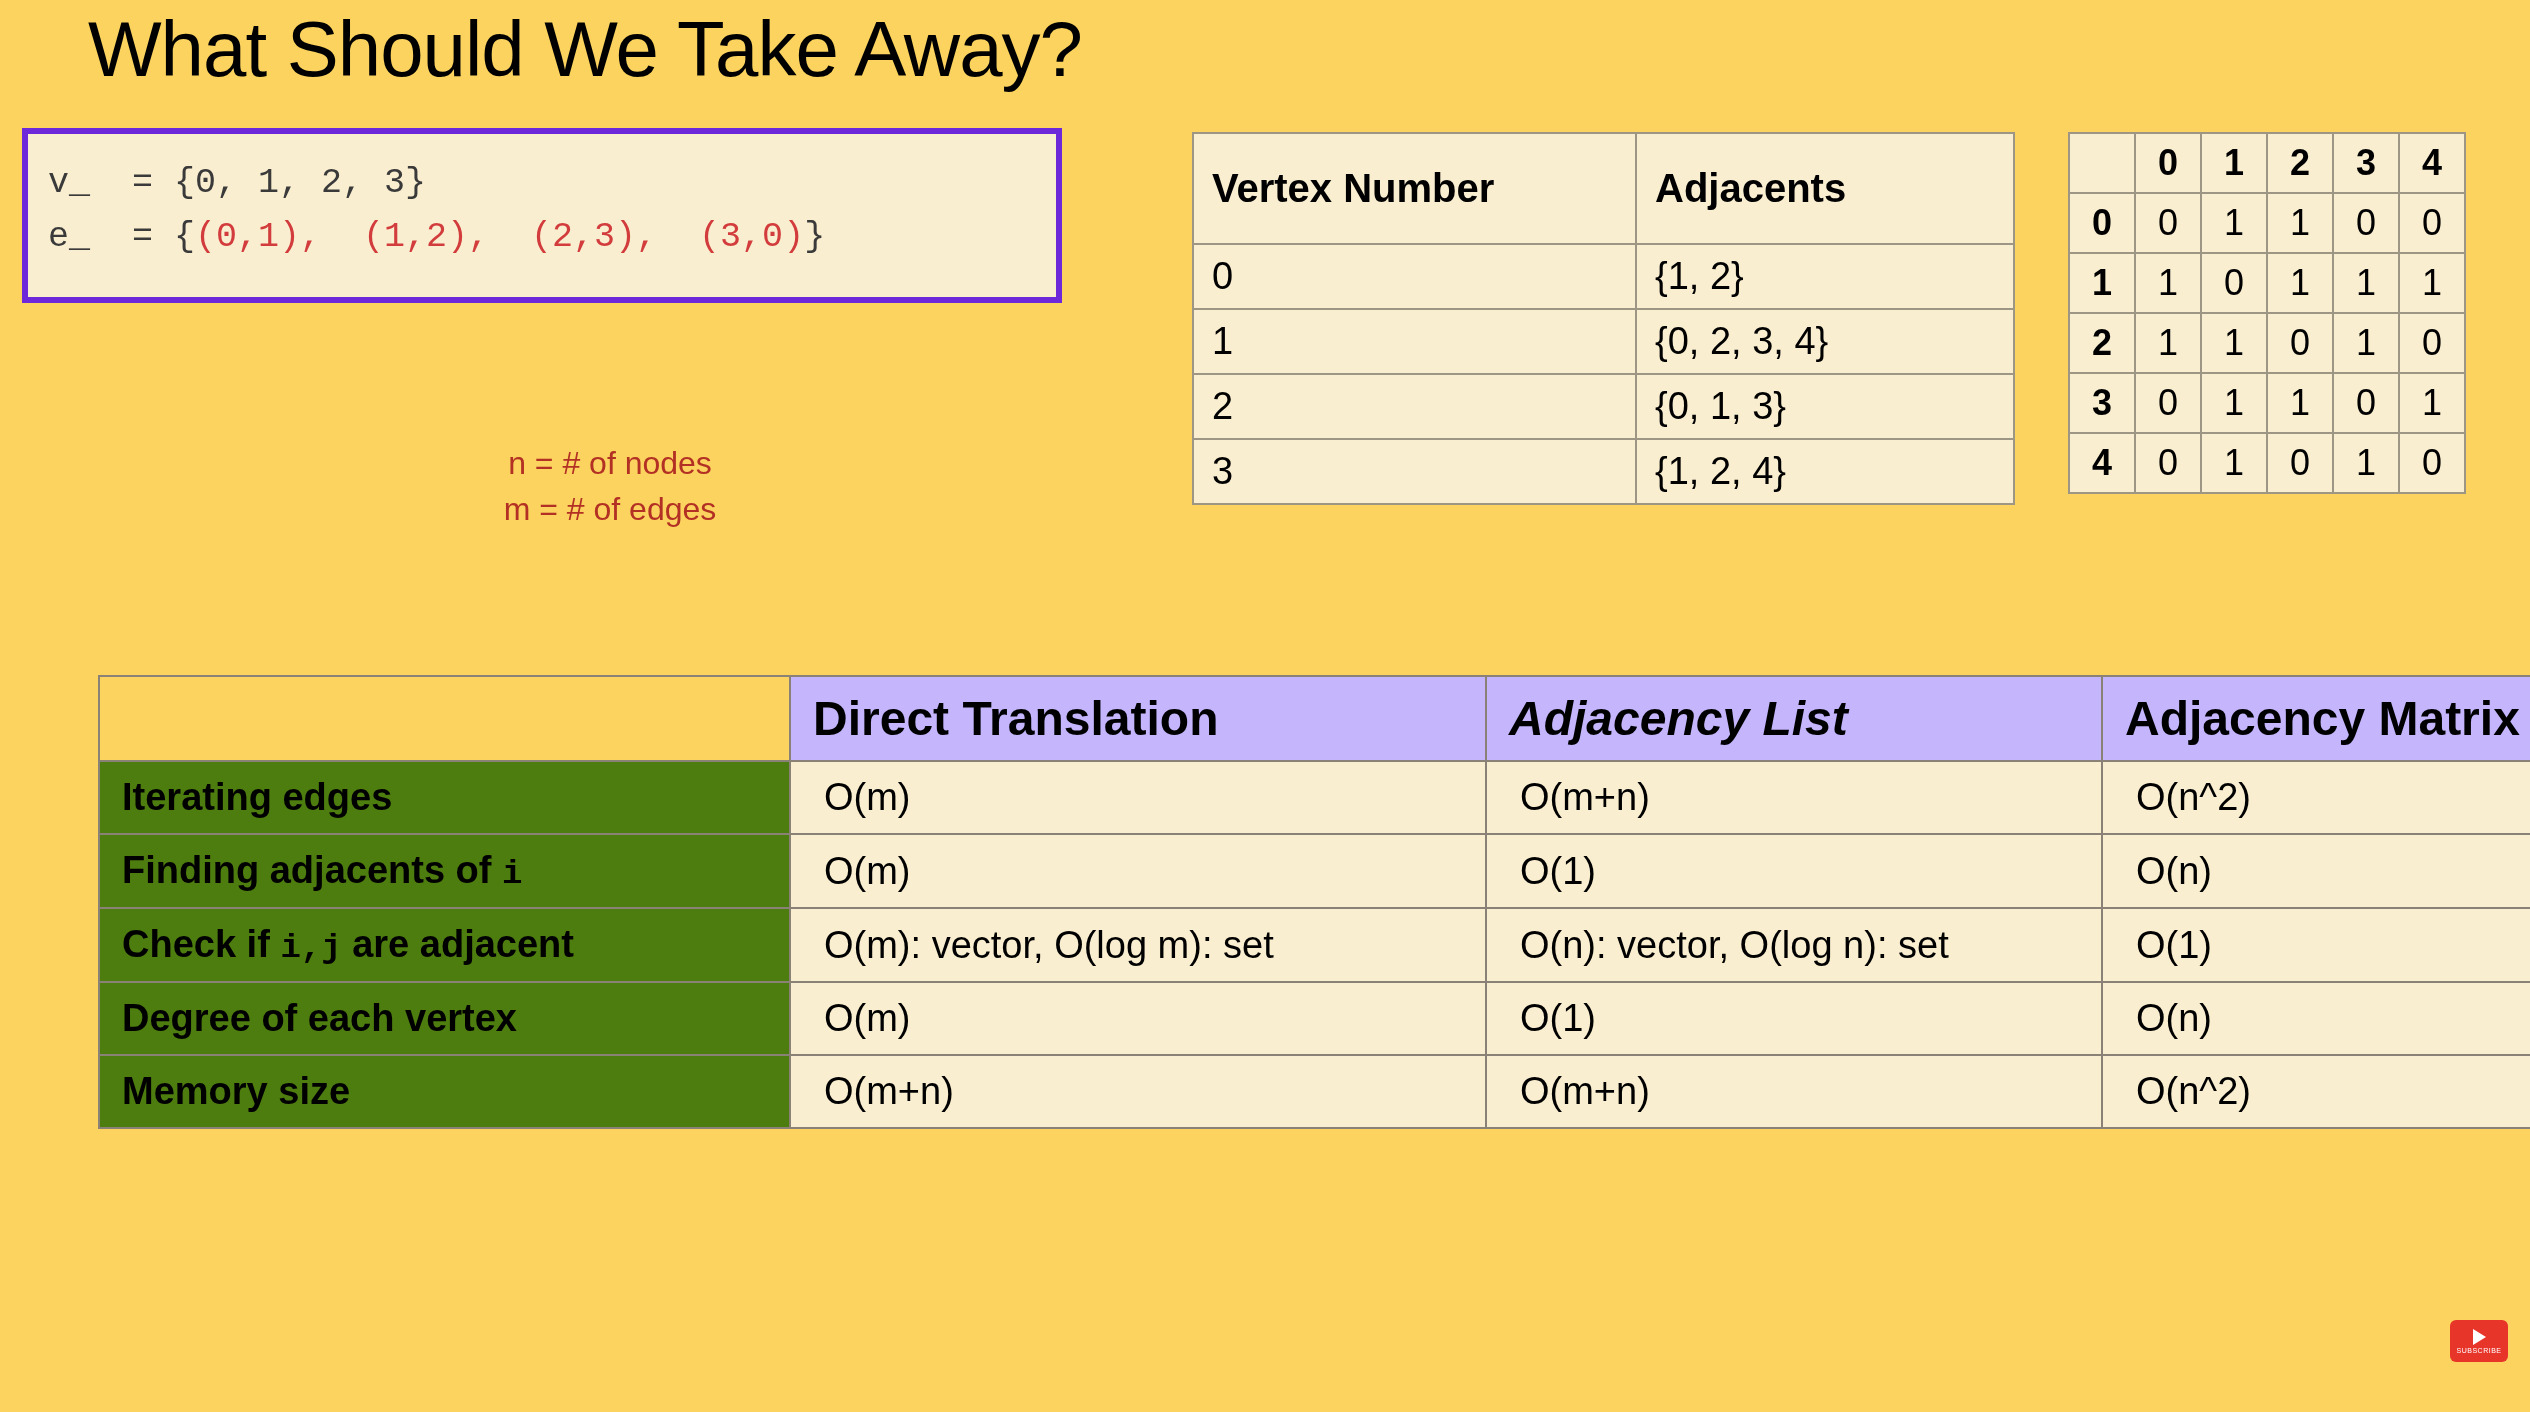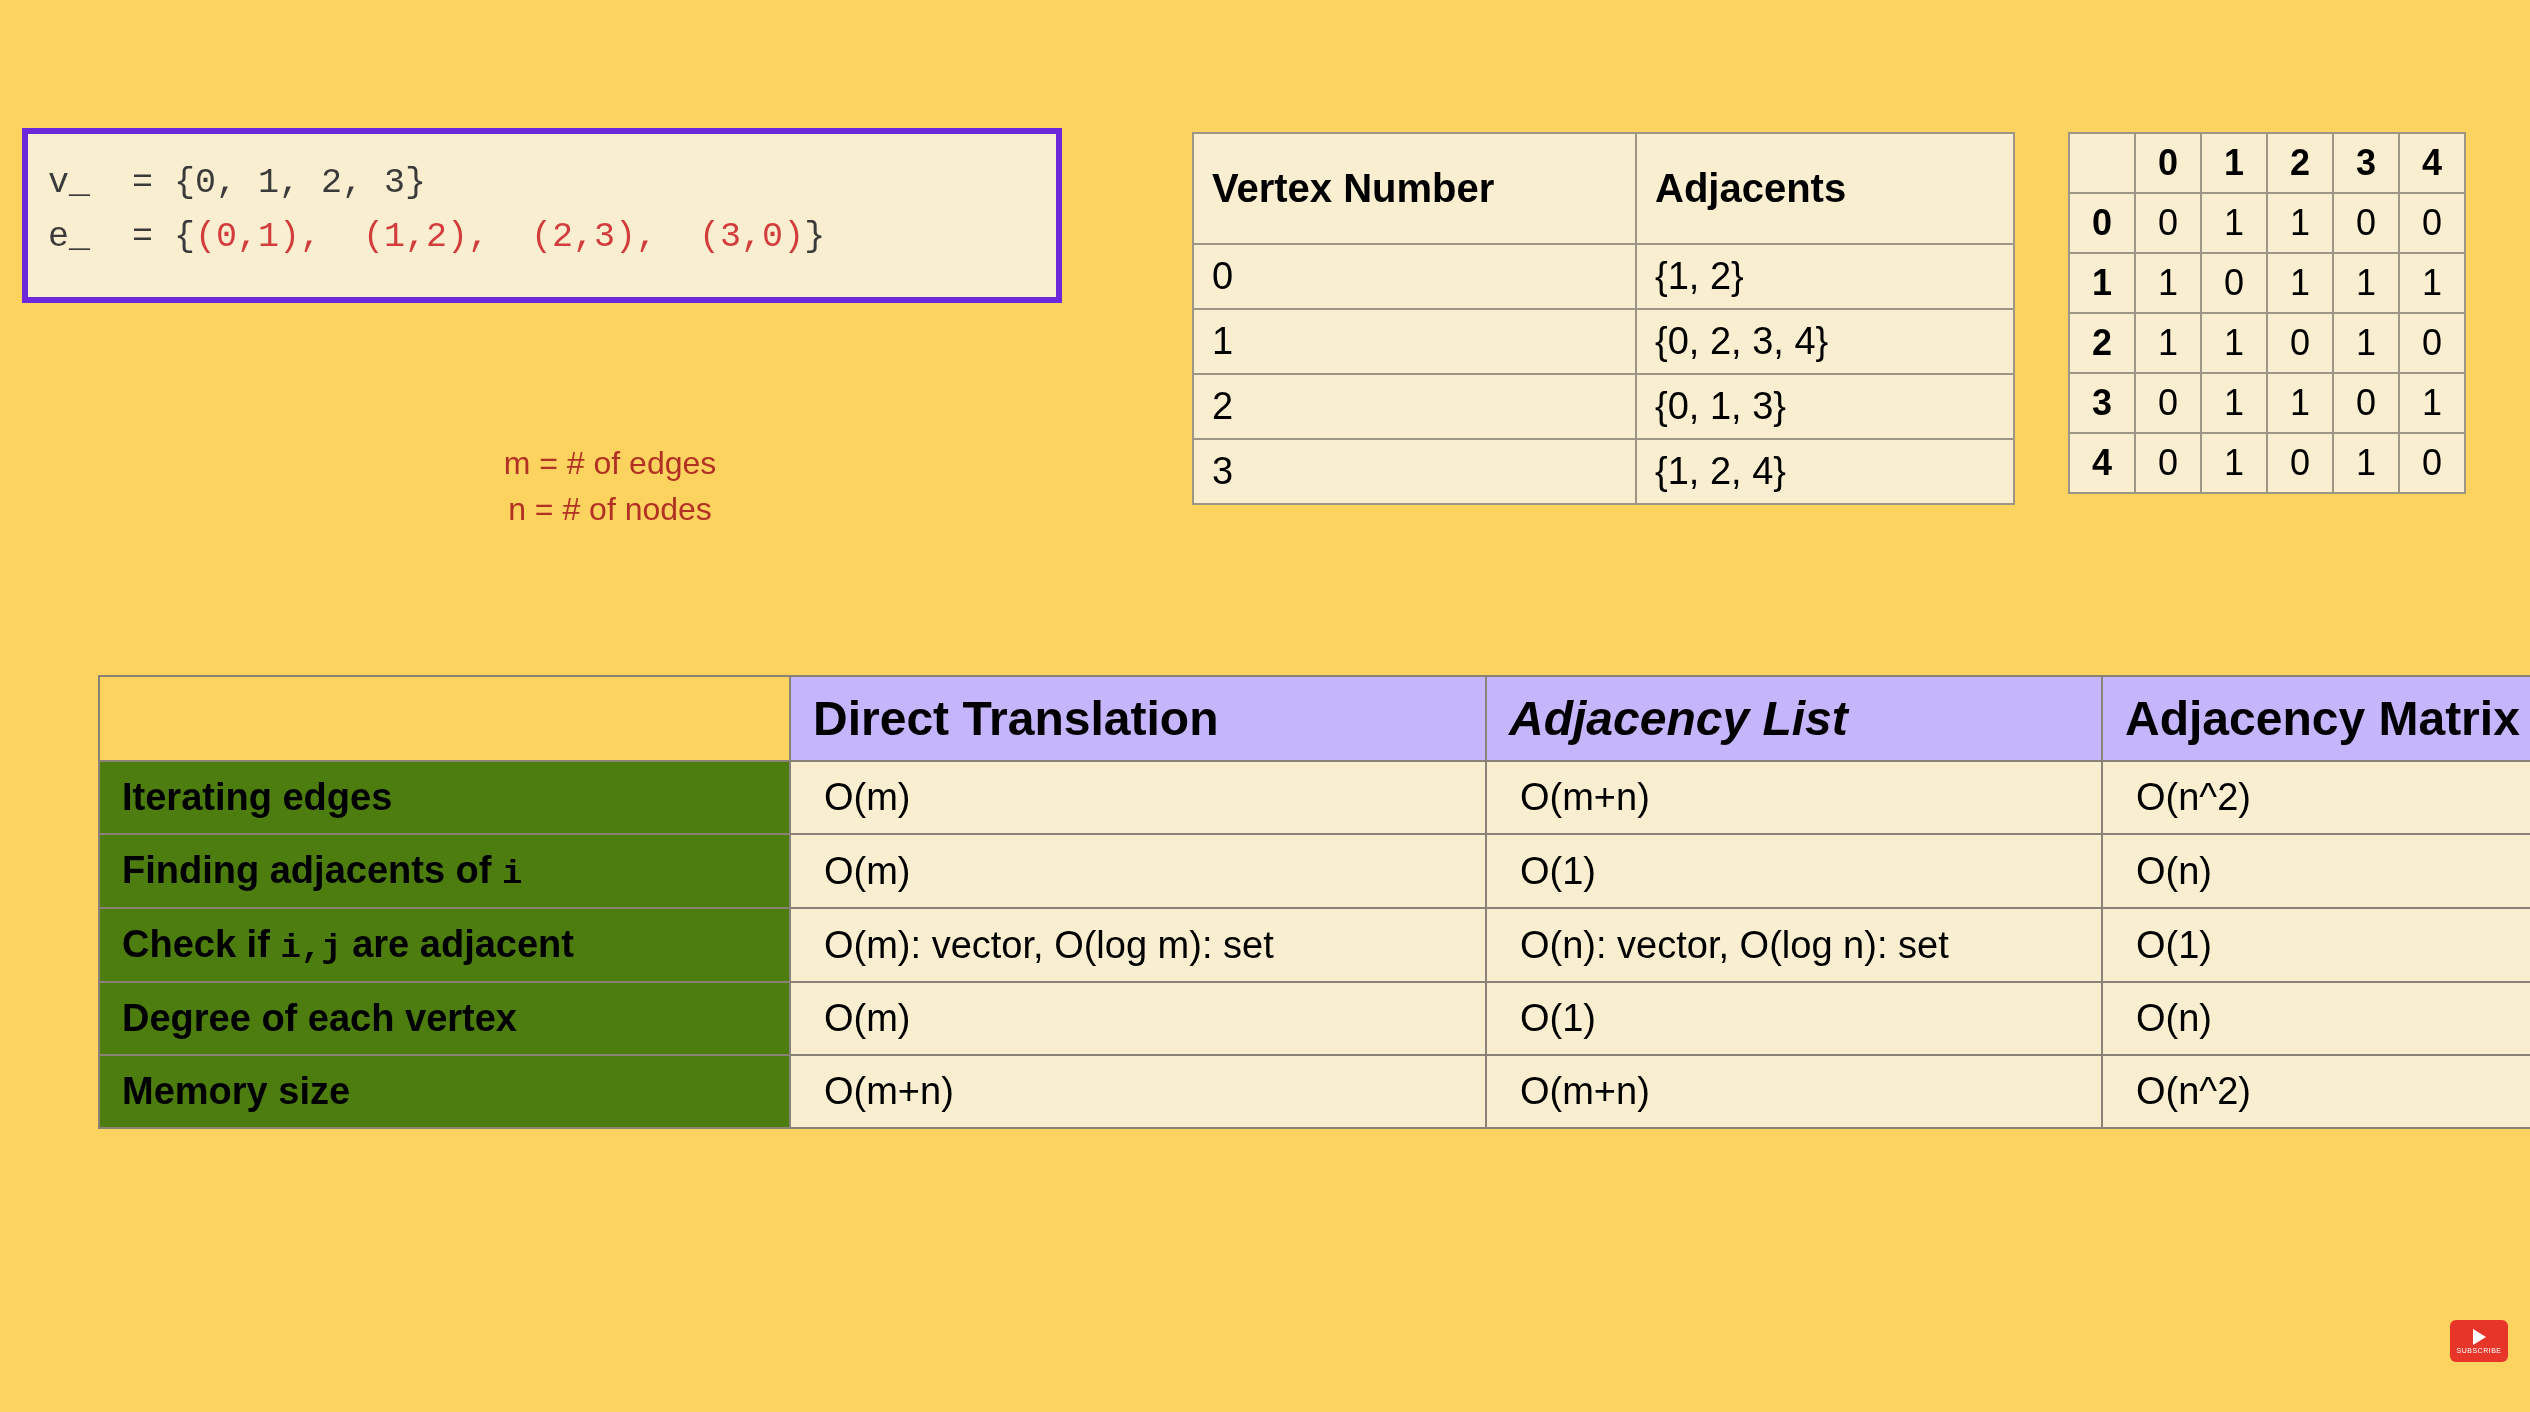--- a/index.html
+++ b/index.html
@@ -181,29 +181,30 @@
     color: #fff;
     letter-spacing: 0.5px;
     font-family: "Liberation Sans", sans-serif;
   }
 </style>
 </head>
 <body>
 
 <div class="slide">
 
+  <div class="title">What Should We Take Away?</div>
 
   <div class="code-box">
     <div class="code-line">v_  = {0, 1, 2, 3}</div>
     <div class="code-line"><span>e_  = {</span><span class="tok-red">(0,1),  (1,2),  (2,3),  (3,0)</span><span>}</span></div>
   </div>
 
   <div class="legend">
+    <div>n = # of nodes</div>
     <div>m = # of edges</div>
-    <div>n = # of nodes</div>
   </div>
 
   <table class="adj-list">
     <tbody>
         <tr>
       <th class="col-vertex">Vertex Number</th>
       <th class="col-adj">Adjacents</th>
     </tr>
     <tr>
       <td>0</td>

